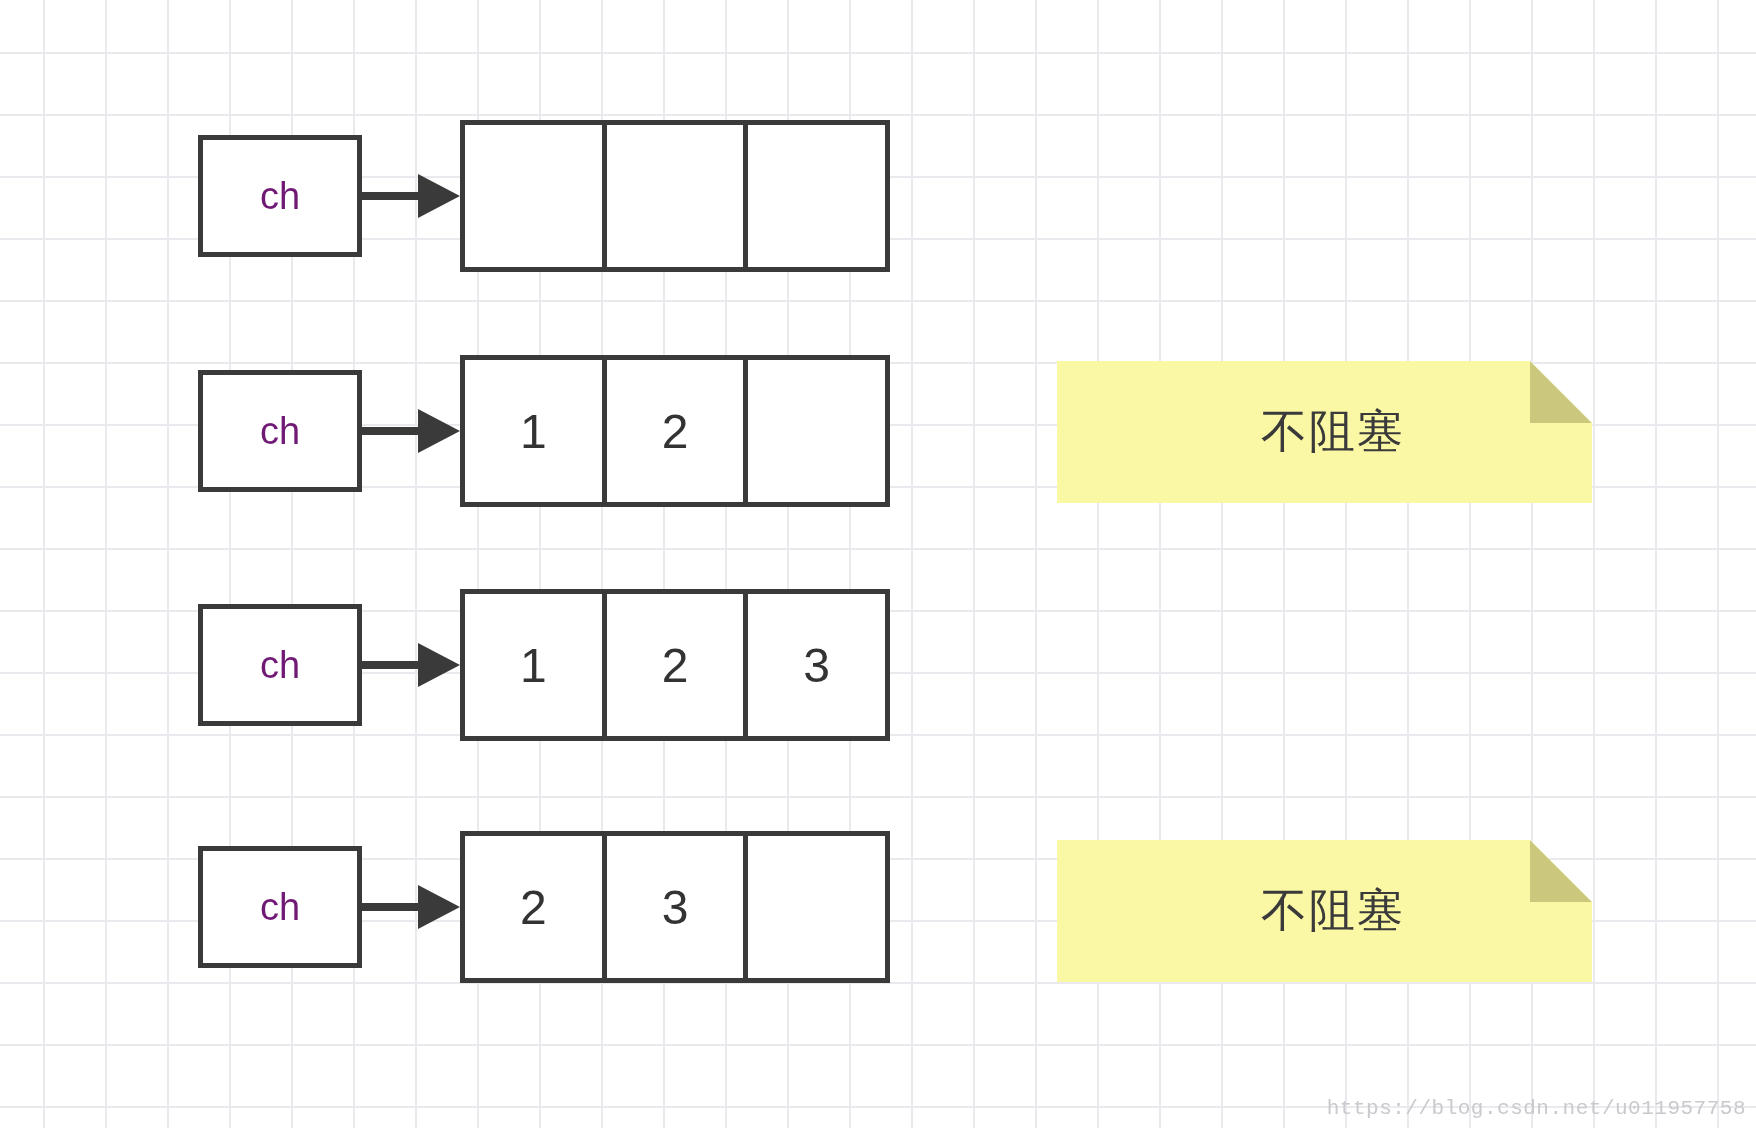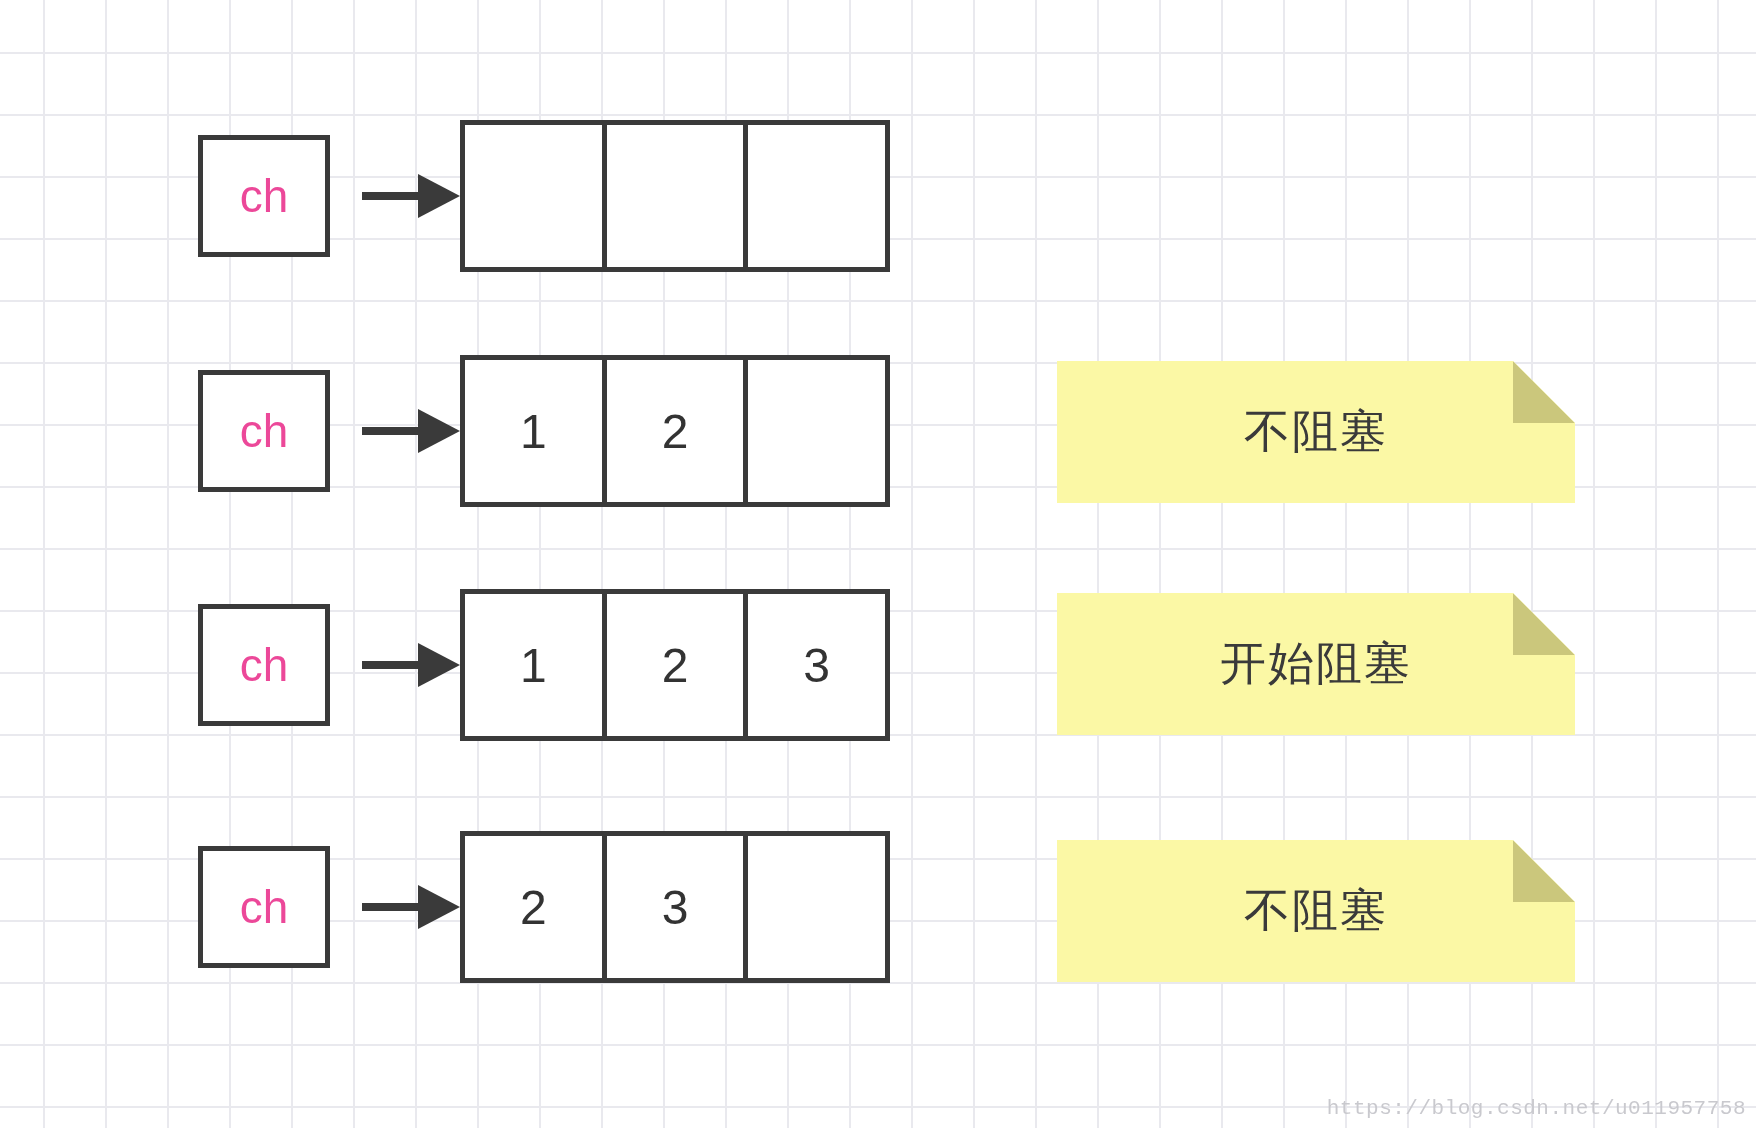--- a/index.html
+++ b/index.html
@@ -20,26 +20,26 @@
   
   .row { position: absolute; left: 0; width: 100%; height: 152px; }
   .row1 { top: 120px; }
   .row2 { top: 355px; }
   .row3 { top: 589px; }
   .row4 { top: 831px; }
 
   .chbox {
     position: absolute;
     left: 198px; top: 15px;
-    width: 132px; height: 122px;
+    width: 164px; height: 122px;
     box-sizing: border-box;
     border: 5px solid #3a3a3a;
     background: #ffffff;
     display: flex; align-items: center; justify-content: center;
-    font-size: 46px; color: #ec4899;
+    font-size: 38px; color: #701a75;
   }
 
   .arrow { position: absolute; left: 362px; top: 0; width: 98px; height: 152px; }
   .arrow .shaft {
     position: absolute; left: 0; top: 72px;
     width: 62px; height: 8px; background: #3a3a3a;
   }
   .arrow .head {
     position: absolute; left: 56px; top: 54px;
     width: 0; height: 0;
@@ -67,20 +67,21 @@
   
   .note {
     position: absolute;
     left: 1057px;
     width: 518px; height: 142px;
     background: #fbf8a5;
     clip-path: polygon(0 0, calc(100% - 62px) 0, 100% 62px, 100% 100%, 0 100%);
     display: flex; align-items: center; justify-content: center;
     font-size: 46px; color: #3a3a3a;
     letter-spacing: 2px;
+    padding-left: 17px;
   }
   .note1 { top: 361px; }
   .note2 { top: 593px; }
   .note3 { top: 840px; }
   .fold {
     position: absolute; top: 0; right: 0;
     width: 62px; height: 62px;
     background: #cbc77c;
     clip-path: polygon(0 0, 100% 100%, 0 100%);
   }
@@ -181,24 +182,20 @@
       <div class="cell">
           <span></span>
         </div>
     </div>
   </div>
 
   <div class="note note1">
     <div class="fold"></div>
     <span class="note-text">不阻塞</span>
   </div>
-  <div class="note note2">
-    <div class="fold"></div>
-    <span class="note-text">开始阻塞</span>
-  </div>
   <div class="note note3">
     <div class="fold"></div>
     <span class="note-text">不阻塞</span>
   </div>
 
   <div class="watermark">https://blog.csdn.net/u011957758</div>
 
 </div>
 
 </body></html>

